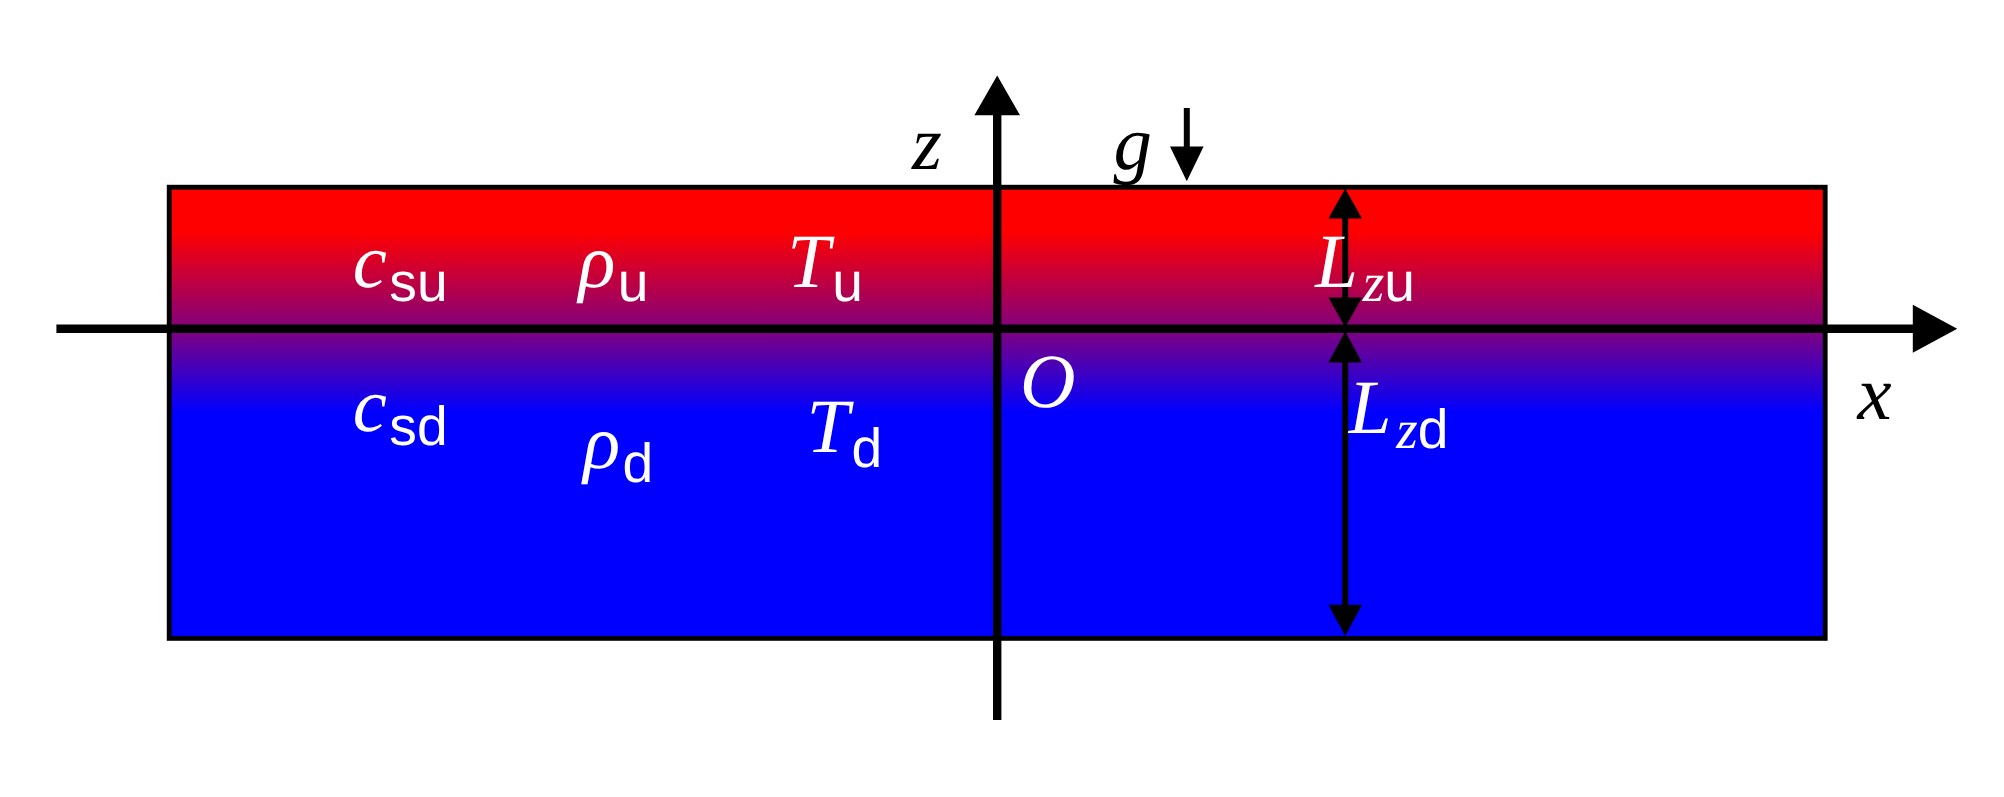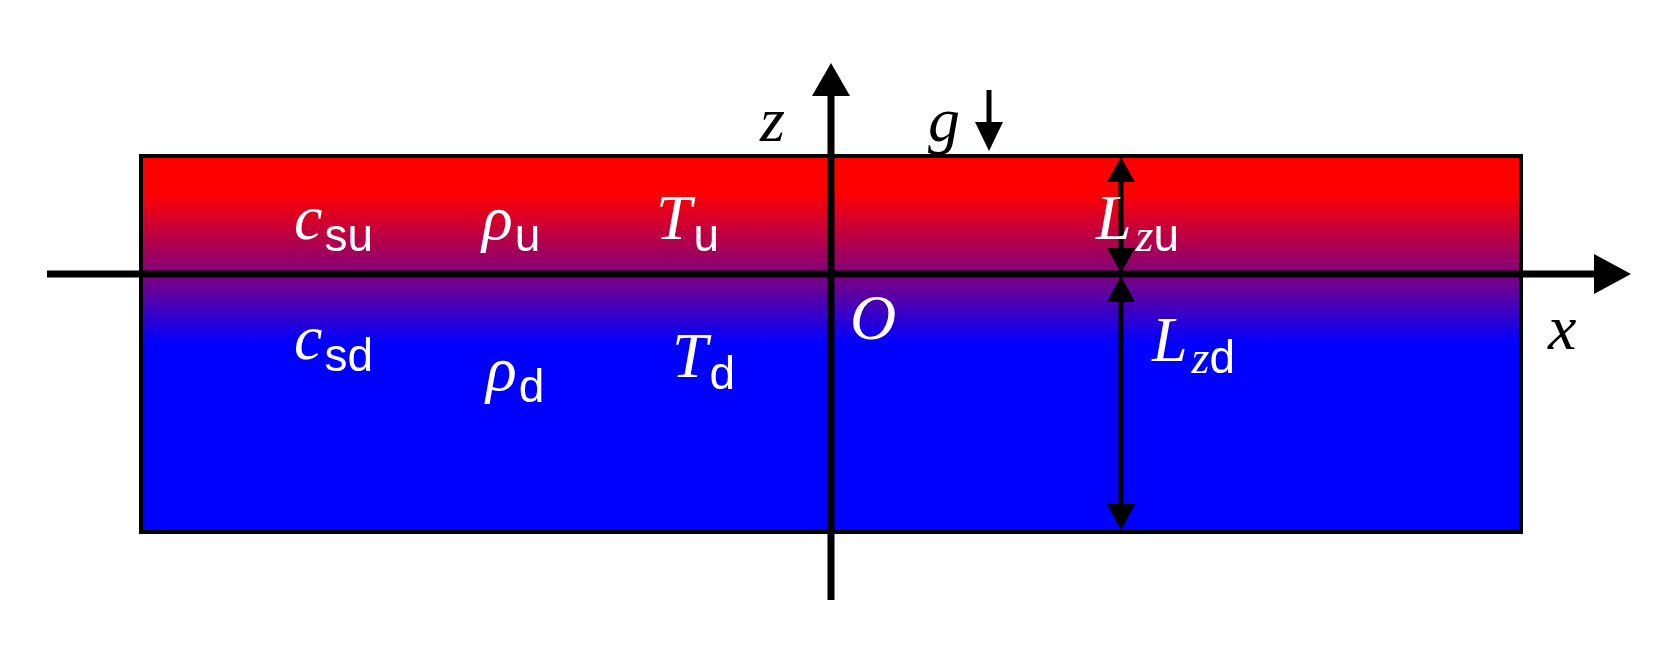--- a/index.html
+++ b/index.html
@@ -78,16 +78,16 @@
 
   <div class="lbl white" style="left:294px; top:306px;">
     <span class="m">c</span><span class="s">sd</span>
   </div>
   <div class="lbl white" style="left:486px; top:306px;margin-top:31px;">
     <span class="m">ρ</span><span class="s">d</span>
   </div>
   <div class="lbl white" style="left:672px; top:324px;">
     <span class="m">T</span><span class="s">d</span>
   </div>
-  <div class="lbl white" style="left:1152px; top:308px;">
+  <div class="lbl white" style="left:1124px; top:308px;">
     <span class="m">L</span><span class="si">z</span><span class="s" style="margin-left:0">d</span>
   </div>
 </div>
 
 </body></html>

